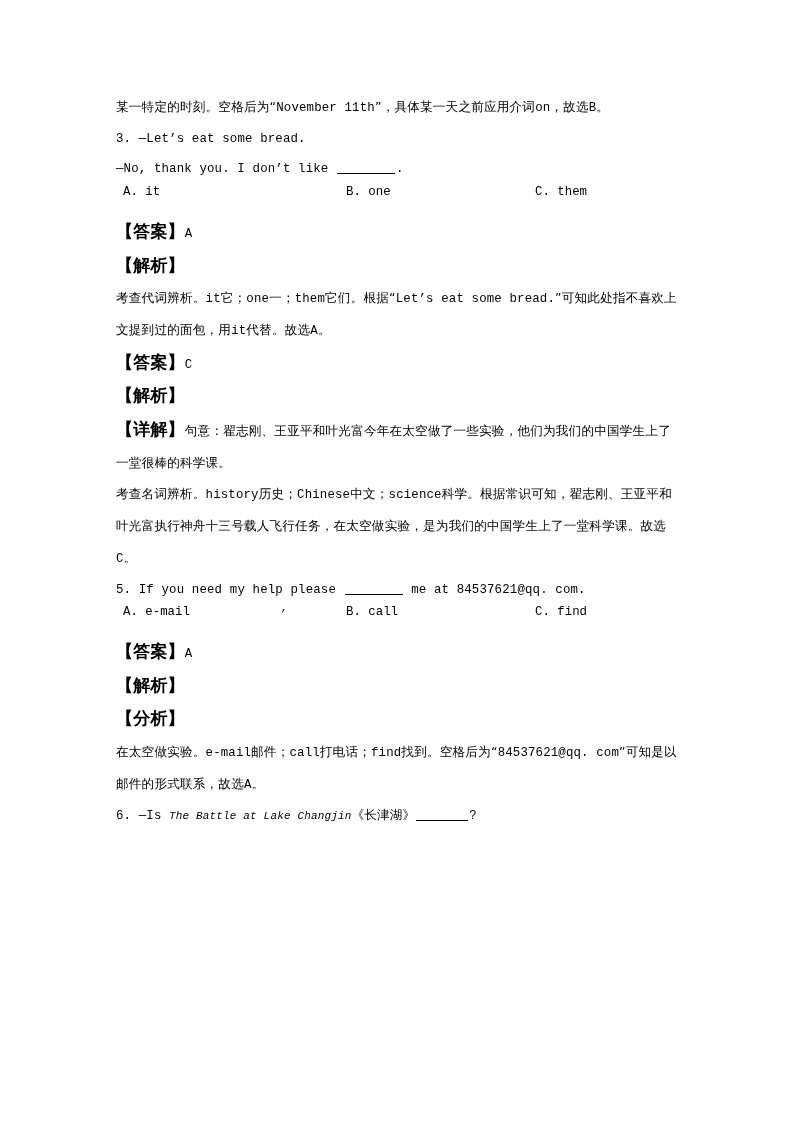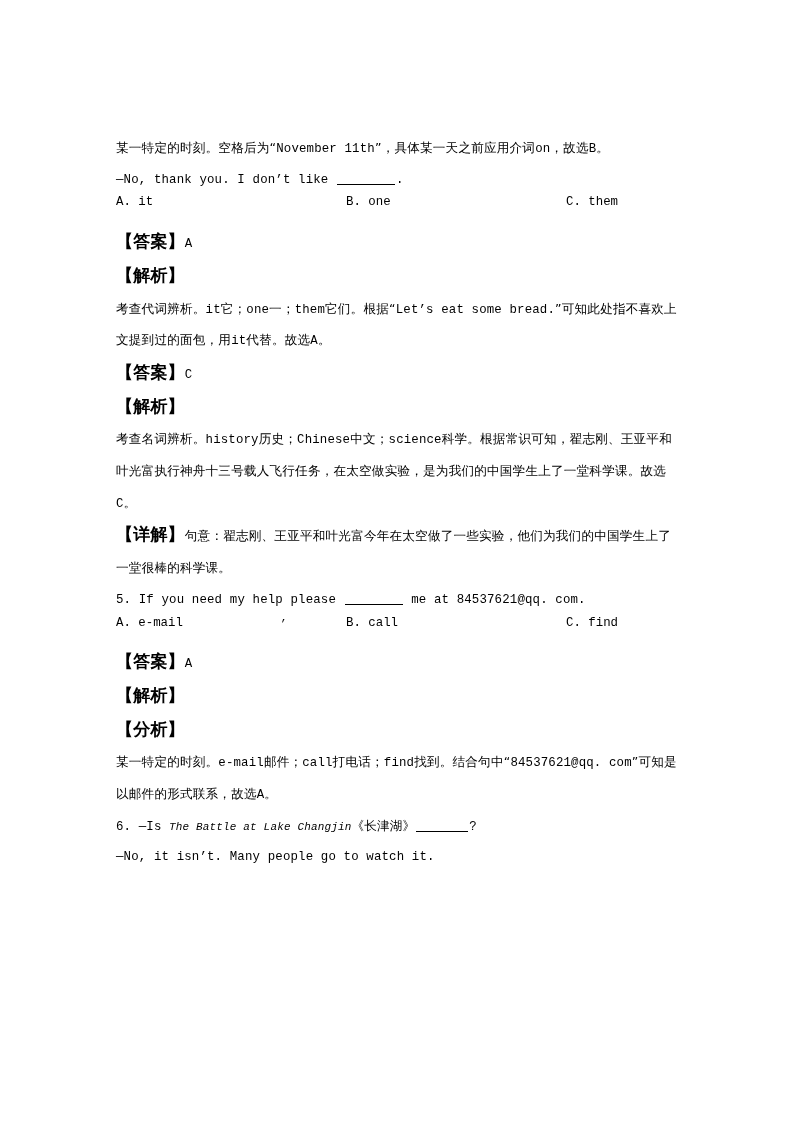--- a/index.html
+++ b/index.html
@@ -14,21 +14,20 @@
     overflow: hidden;
     font-family: "Liberation Mono", "DejaVu Sans Mono", monospace;
     color: #000000;
     -webkit-font-smoothing: none;
   }
   .page {
     position: absolute;
     left: 116px;
     top: 92px;
     width: 566px;
-    margin-top: 41px;
   }
   .line {
     font-size: 12.4px;
     line-height: 30.7px;
     white-space: nowrap;
     letter-spacing: 0.15px;
   }
   .line.wrap {
     white-space: normal;
   }
@@ -63,23 +62,23 @@
   .opts {
     position: relative;
     height: 30.7px;
     font-size: 12.4px;
   }
   .opts .o {
     position: absolute;
     top: 0;
     white-space: nowrap;
   }
-  .opt-a { left: 0px; }
+  .opt-a { left: 7px; }
   .opt-b { left: 230px; }
-  .opt-c { left: 450px; }
+  .opt-c { left: 419px; }
   .qtext { text-indent: 0; }
   .stray-comma {
     position: relative;
     display: inline-block;
     width: 0;
     height: 0;
   }
   .stray-comma i {
     position: absolute;
     left: -3px;
@@ -91,20 +90,23 @@
 </style>
 </head>
 <body>
 
 <div class="page">
 
   <div class="line">
     <span class="cn">某一特定的时刻。空格后为</span><span class="cn">“</span><span class="en">November 11th</span><span class="cn">”</span><span class="cn">，具体某一天之前应用介词</span><span class="en">on</span><span class="cn">，故选</span><span class="en">B</span><span class="cn">。</span>
   </div>
 
+  <div class="line qtext">
+    <span class="en">3.</span><span class="en">&nbsp;</span><span class="en">—Let’s eat some bread.</span>
+  </div>
   <div class="line">
     <span class="en">—No, thank you. I don’t like </span><span class="blank"></span><span class="en">.</span>
   </div>
   <div class="opts">
     <span class="o opt-a en"><span>A.</span>&nbsp;<span>it</span></span>
     <span class="o opt-b en"><span>B.</span>&nbsp;<span>one</span></span>
     <span class="o opt-c en"><span>C.</span>&nbsp;<span>them</span></span>
   </div>
   <div class="line">
     <span class="cn-b">【答案】</span><span class="en">A</span>
@@ -113,44 +115,41 @@
     <span class="cn-b">【解析】</span>
   </div>
   <div class="line wrap"><span class="cn">考查代词辨析。</span><span class="en">it</span><span class="cn">它；</span><span class="en">one</span><span class="cn">一；</span><span class="en">them</span><span class="cn">它们。根据</span><span class="cn">“</span><span class="en">Let’s eat some bread.</span><span class="cn">”可知此处指不喜欢上文提到过的面包，用</span><span class="en">it</span><span class="cn">代替。故选</span><span class="en">A</span><span class="cn">。</span></div>
 
   <div class="line">
     <span class="cn-b">【答案】</span><span class="en">C</span>
   </div>
   <div class="line">
     <span class="cn-b">【解析】</span>
   </div>
-  <div class="line wrap"><span class="cn">考查名词辨析。</span><span class="en">history</span><span class="cn">历史；</span><span class="en">Chinese</span><span class="cn">中文；</span><span class="en">science</span><span class="cn">科学。根据常识可知，翟志刚、王亚平和叶光富执行神舟十三号载人飞行任务，在太空做实验，是为我们的中国学生上了一堂科学课。故选</span><span class="en">C</span><span class="cn">。</span></div>
   <div class="line wrap">
     <span class="cn-b">【详解】</span><span class="cn">句意：翟志刚、王亚平和叶光富今年在太空做了一些实验，他们为我们的中国学生上了一堂很棒的科学课。</span>
   </div>
+  <div class="line wrap"><span class="cn">考查名词辨析。</span><span class="en">history</span><span class="cn">历史；</span><span class="en">Chinese</span><span class="cn">中文；</span><span class="en">science</span><span class="cn">科学。根据常识可知，翟志刚、王亚平和叶光富执行神舟十三号载人飞行任务，在太空做实验，是为我们的中国学生上了一堂科学课。故选</span><span class="en">C</span><span class="cn">。</span></div>
 
   <div class="line">
     <span class="en">5.</span><span class="en">&nbsp;</span><span class="en">If you need my help</span><span class="stray-comma"><i>’</i></span><span class="en"> please </span><span class="blank"></span><span class="en"> me at 84537621@qq. com.</span>
   </div>
   <div class="opts">
     <span class="o opt-a en"><span>A.</span>&nbsp;<span>e-mail</span></span>
     <span class="o opt-b en"><span>B.</span>&nbsp;<span>call</span></span>
     <span class="o opt-c en"><span>C.</span>&nbsp;<span>find</span></span>
   </div>
   <div class="line">
     <span class="cn-b">【答案】</span><span class="en">A</span>
   </div>
   <div class="line">
     <span class="cn-b">【解析】</span>
   </div>
   <div class="line">
     <span class="cn-b">【分析】</span>
   </div>
-  <div class="line wrap"><span class="cn">某一特定的时刻。</span><span class="en">e-mail</span><span class="cn">邮件；</span><span class="en">call</span><span class="cn">打电话；</span><span class="en">find</span><span class="cn">找到。结合句中“</span><span class="en">84537621@qq. com</span><span class="cn">”可知是以邮件的形式联系，故选</span><span class="en">A</span><span class="cn">。</span></div>
+  <div class="line wrap"><span class="cn">在太空做实验。</span><span class="en">e-mail</span><span class="cn">邮件；</span><span class="en">call</span><span class="cn">打电话；</span><span class="en">find</span><span class="cn">找到。空格后为“</span><span class="en">84537621@qq. com</span><span class="cn">”可知是以邮件的形式联系，故选</span><span class="en">A</span><span class="cn">。</span></div>
 
   <div class="line">
     <span class="en">6.</span><span class="en">&nbsp;</span><span class="en">—Is </span><span class="it">The Battle at Lake Changjin</span><span class="cn">《长津湖》</span><span class="blank sm"></span><span class="en">?</span>
-  </div>
-  <div class="line">
-    <span class="en">—No, it isn’t. Many people go to watch it.</span>
   </div>
 
 </div>
 
 </body></html>

